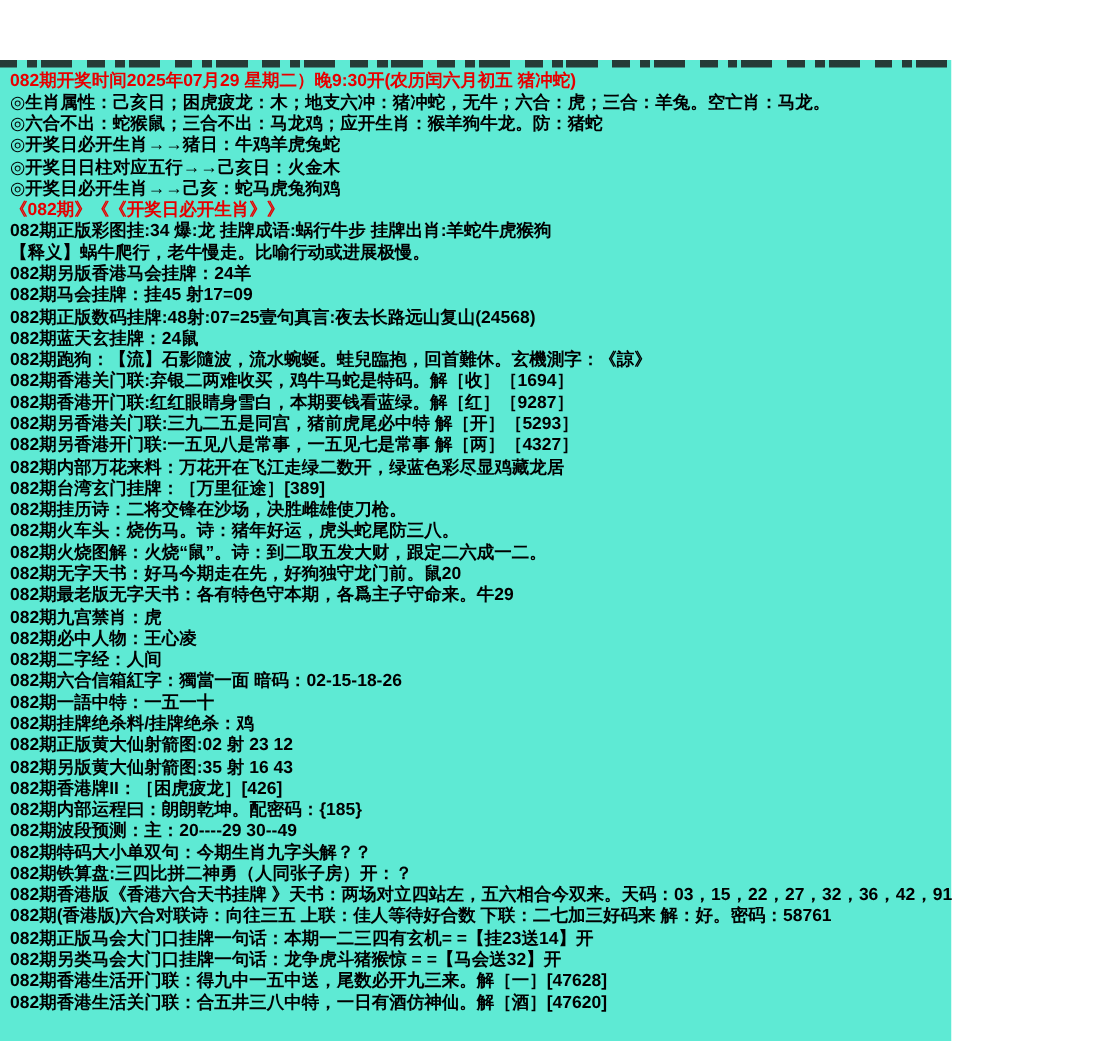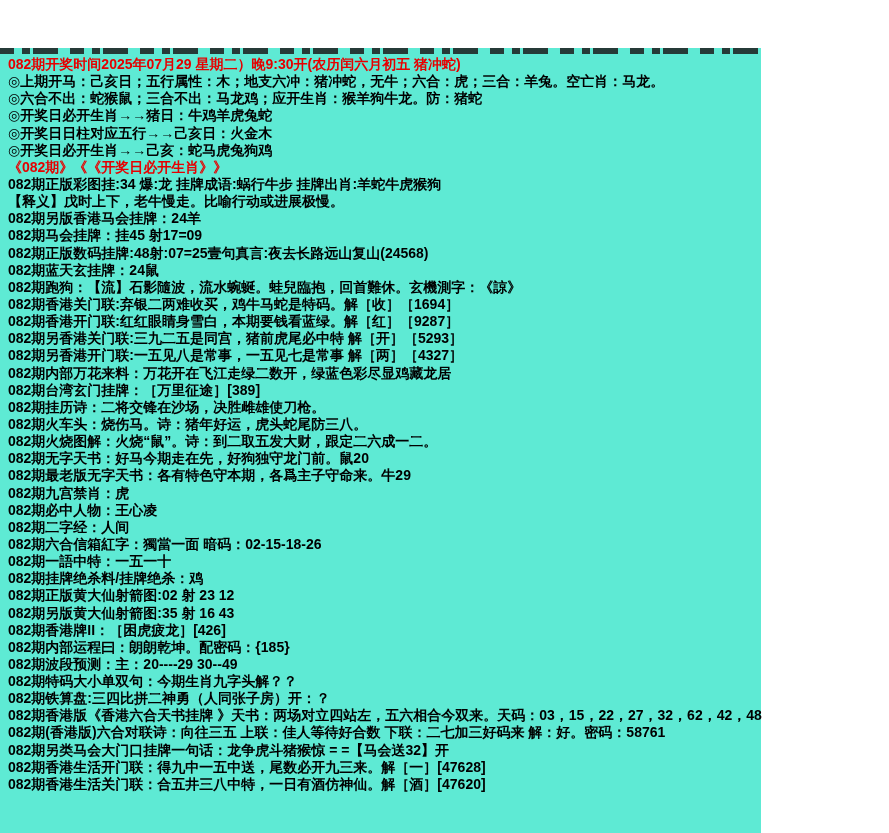--- a/index.html
+++ b/index.html
@@ -39,28 +39,28 @@
   }
   .line.red { color: #e60000; }
 </style>
 </head>
 <body>
 
 <div class="page">
   <div class="cutoff-strip"></div>
   <div class="content">
       <div class="line red">082期开奖时间2025年07月29 星期二）晚9:30开(农历闰六月初五 猪冲蛇)</div>
-      <div class="line">◎上期开马：己亥日；五行属性：木；地支六冲：猪冲蛇，无牛；六合：虎；三合：羊兔。空亡肖：马龙。</div>
+      <div class="line">◎生肖属性：己亥日；困虎疲龙：木；地支六冲：猪冲蛇，无牛；六合：虎；三合：羊兔。空亡肖：马龙。</div>
       <div class="line">◎六合不出：蛇猴鼠；三合不出：马龙鸡；应开生肖：猴羊狗牛龙。防：猪蛇</div>
       <div class="line">◎开奖日必开生肖→→猪日：牛鸡羊虎兔蛇</div>
       <div class="line">◎开奖日日柱对应五行→→己亥日：火金木</div>
       <div class="line">◎开奖日必开生肖→→己亥：蛇马虎兔狗鸡</div>
       <div class="line red">《082期》《《开奖日必开生肖》》</div>
       <div class="line">082期正版彩图挂:34 爆:龙 挂牌成语:蜗行牛步 挂牌出肖:羊蛇牛虎猴狗</div>
-      <div class="line">【释义】戊时上下，老牛慢走。比喻行动或进展极慢。</div>
+      <div class="line">【释义】蜗牛爬行，老牛慢走。比喻行动或进展极慢。</div>
       <div class="line">082期另版香港马会挂牌：24羊</div>
       <div class="line">082期马会挂牌：挂45 射17=09</div>
       <div class="line">082期正版数码挂牌:48射:07=25壹句真言:夜去长路远山复山(24568)</div>
       <div class="line">082期蓝天玄挂牌：24鼠</div>
       <div class="line">082期跑狗：【流】石影隨波，流水蜿蜒。蛙兒臨抱，回首難休。玄機測字：《諒》</div>
       <div class="line">082期香港关门联:弃银二两难收买，鸡牛马蛇是特码。解［收］［1694］</div>
       <div class="line">082期香港开门联:红红眼睛身雪白，本期要钱看蓝绿。解［红］［9287］</div>
       <div class="line">082期另香港关门联:三九二五是同宫，猪前虎尾必中特 解［开］［5293］</div>
       <div class="line">082期另香港开门联:一五见八是常事，一五见七是常事 解［两］［4327］</div>
       <div class="line">082期内部万花来料：万花开在飞江走绿二数开，绿蓝色彩尽显鸡藏龙居</div>
@@ -76,19 +76,20 @@
       <div class="line">082期六合信箱紅字：獨當一面 暗码：02-15-18-26</div>
       <div class="line">082期一語中特：一五一十</div>
       <div class="line">082期挂牌绝杀料/挂牌绝杀：鸡</div>
       <div class="line">082期正版黄大仙射箭图:02 射 23 12</div>
       <div class="line">082期另版黄大仙射箭图:35 射 16 43</div>
       <div class="line">082期香港牌II：［困虎疲龙］[426]</div>
       <div class="line">082期内部运程曰：朗朗乾坤。配密码：{185}</div>
       <div class="line">082期波段预测：主：20----29 30--49</div>
       <div class="line">082期特码大小单双句：今期生肖九字头解？？</div>
       <div class="line">082期铁算盘:三四比拼二神勇（人同张子房）开：？</div>
-      <div class="line">082期香港版《香港六合天书挂牌 》天书：两场对立四站左，五六相合今双来。天码：03，15，22，27，32，62，42，48</div>
+      <div class="line">082期香港版《香港六合天书挂牌 》天书：两场对立四站左，五六相合今双来。天码：03，15，22，27，32，36，42，91</div>
       <div class="line">082期(香港版)六合对联诗：向往三五 上联：佳人等待好合数 下联：二七加三好码来 解：好。密码：58761</div>
+      <div class="line">082期正版马会大门口挂牌一句话：本期一二三四有玄机= =【挂23送14】开</div>
       <div class="line">082期另类马会大门口挂牌一句话：龙争虎斗猪猴惊 = =【马会送32】开</div>
       <div class="line">082期香港生活开门联：得九中一五中送，尾数必开九三来。解［一］[47628]</div>
       <div class="line">082期香港生活关门联：合五井三八中特，一日有酒仿神仙。解［酒］[47620]</div>
     </div>
 </div>
 
 </body></html>

